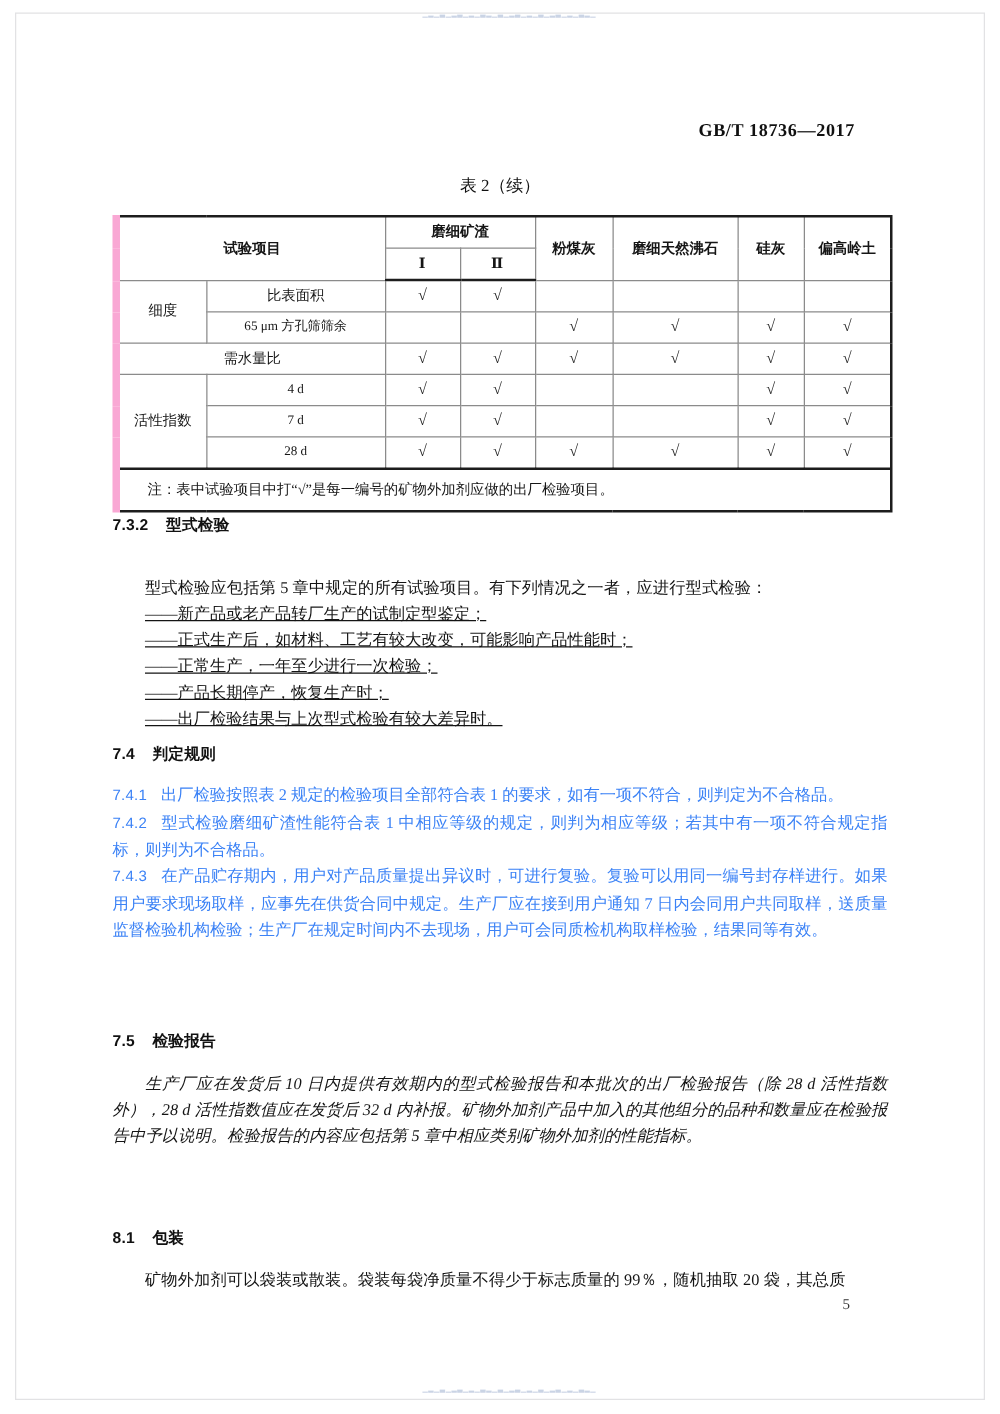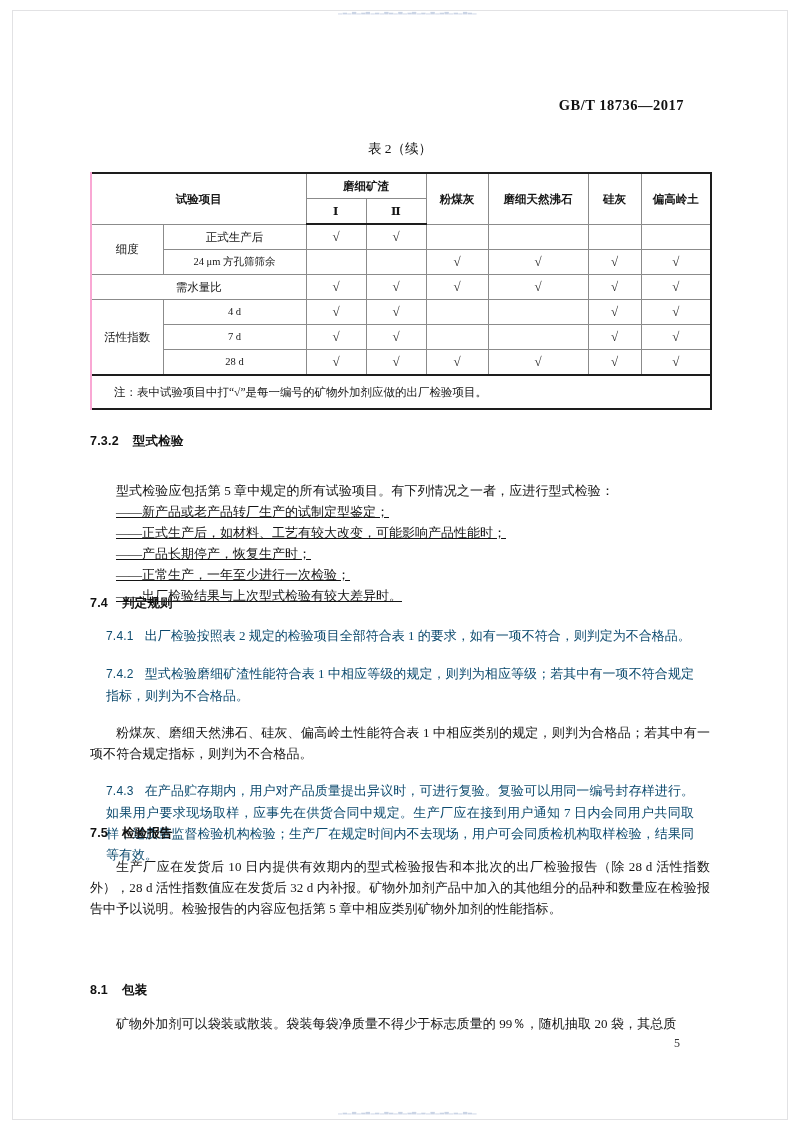--- a/index.html
+++ b/index.html
@@ -88,21 +88,21 @@
     vertical-align: middle;
     padding: 0;
     height: 24px;
     line-height: 1.25;
   }
   table.t2 td.thead {
     font-weight: bold;
   }
   
   table.t2 { border-top: 2px solid #1d1d1d; border-bottom: 2px solid #1d1d1d; }
-  table.t2 td.edge-l { border-left: 2px solid #f9a8d4; }
+  table.t2 td.edge-l { border-left: 6px solid #f9a8d4; }
   table.t2 td.edge-r { border-right: 2px solid #1d1d1d; }
   table.t2 tr.head-last td { border-bottom: 2px solid #1d1d1d; }
   table.t2 tr.note-row td {
     border-top: 2px solid #1d1d1d;
     text-align: left;
     padding: 3px 0 3px 22px;
     height: 26px;
     font-size: 11.5px;
   }
   .chk {
@@ -137,25 +137,25 @@
   p.para.indent { text-indent: 26px; }
   p.dash {
     margin: 0;
     font-size: 13px;
     line-height: 21px;
     text-indent: 26px;
     color: #141414;
     text-decoration: underline;
   }
   p.numpara {
-    margin: 16px;
+    margin: 0;
     font-size: 13px;
     line-height: 21px;
     text-align: justify;
-    color: #0c4a6e;
+    color: #3b82f6;
   }
   .numlbl {
     font-family: "Liberation Sans", "DejaVu Sans", sans-serif;
     font-size: 12px;
     font-weight: normal;
     letter-spacing: .2px;
   }
   .numgap { display: inline-block; width: 11px; }
 
   .pageno {
@@ -202,30 +202,30 @@
           <td class="thead" rowspan="2">硅灰</td>
           <td class="thead edge-r" rowspan="2">偏高岭土</td>
         </tr>
         <tr class="head-last">
           <td class="thead roman">Ⅰ</td>
           <td class="thead roman">Ⅱ</td>
         </tr>
 
         <tr>
           <td class="edge-l" rowspan="2">细度</td>
-          <td>正式生产后</td>
+          <td>比表面积</td>
           <td><span class="chk">√</span></td>
           <td><span class="chk">√</span></td>
           <td><span class="chk"></span></td>
           <td><span class="chk"></span></td>
           <td><span class="chk"></span></td>
           <td class="edge-r"><span class="chk"></span></td>
         </tr>
         <tr>
-          <td class="sm">24 μm 方孔筛筛余</td>
+          <td class="sm">65 μm 方孔筛筛余</td>
           <td><span class="chk"></span></td>
           <td><span class="chk"></span></td>
           <td><span class="chk">√</span></td>
           <td><span class="chk">√</span></td>
           <td><span class="chk">√</span></td>
           <td class="edge-r"><span class="chk">√</span></td>
         </tr>
 
         <tr>
           <td class="edge-l" colspan="2">需水量比</td>
@@ -266,53 +266,52 @@
           <td class="edge-r"><span class="chk">√</span></td>
         </tr>
 
         <tr class="note-row">
           <td class="edge-l edge-r" colspan="8">注：表中试验项目中打“√”是每一编号的矿物外加剂应做的出厂检验项目。</td>
         </tr>
       </tbody>
     </table>
   </div>
 
-  <div class="blk" style="top:433px;">
+  <div class="blk" style="top:412px;">
     <h3 class="h">
       <span class="lbl">7.3.2</span><span class="gap"></span><span class="lbl">型式检验</span>
     </h3>
     <p class="para indent" style="margin-top:30px;">型式检验应包括第 5 章中规定的所有试验项目。有下列情况之一者，应进行型式检验：</p>
     <p class="dash">——新产品或老产品转厂生产的试制定型鉴定；</p>
     <p class="dash">——正式生产后，如材料、工艺有较大改变，可能影响产品性能时；</p>
+    <p class="dash">——正常生产，一年至少进行一次检验；</p>
     <p class="dash">——产品长期停产，恢复生产时；</p>
-    <p class="dash">——正常生产，一年至少进行一次检验；</p>
     <p class="dash">——出厂检验结果与上次型式检验有较大差异时。</p>
   </div>
 
   <div class="blk" style="top:595px;">
     <h3 class="h">
       <span class="lbl">7.4</span><span class="gap"></span><span class="lbl">判定规则</span>
     </h3>
     <p class="numpara" style="margin-top:13px;">
       <span class="numlbl">7.4.1</span><span class="numgap"></span><span>出厂检验按照表 2 规定的检验项目全部符合表 1 的要求，如有一项不符合，则判定为不合格品。</span>
     </p>
     <p class="numpara">
       <span class="numlbl">7.4.2</span><span class="numgap"></span><span>型式检验磨细矿渣性能符合表 1 中相应等级的规定，则判为相应等级；若其中有一项不符合规定指标，则判为不合格品。</span>
     </p>
-    <p class="para indent">粉煤灰、磨细天然沸石、硅灰、偏高岭土性能符合表 1 中相应类别的规定，则判为合格品；若其中有一项不符合规定指标，则判为不合格品。</p>
     <p class="numpara">
       <span class="numlbl">7.4.3</span><span class="numgap"></span><span>在产品贮存期内，用户对产品质量提出异议时，可进行复验。复验可以用同一编号封存样进行。如果用户要求现场取样，应事先在供货合同中规定。生产厂应在接到用户通知 7 日内会同用户共同取样，送质量监督检验机构检验；生产厂在规定时间内不去现场，用户可会同质检机构取样检验，结果同等有效。</span>
     </p>
   </div>
 
   <div class="blk" style="top:825px;">
     <h3 class="h">
       <span class="lbl">7.5</span><span class="gap"></span><span class="lbl">检验报告</span>
     </h3>
-    <p class="para indent" style="margin-top:14px;">生产厂应在发货后 10 日内提供有效期内的型式检验报告和本批次的出厂检验报告（除 28 d 活性指数外），28 d 活性指数值应在发货后 32 d 内补报。矿物外加剂产品中加入的其他组分的品种和数量应在检验报告中予以说明。检验报告的内容应包括第 5 章中相应类别矿物外加剂的性能指标。</p>
+    <p class="para indent" style="margin-top:14px;font-style:italic;">生产厂应在发货后 10 日内提供有效期内的型式检验报告和本批次的出厂检验报告（除 28 d 活性指数外），28 d 活性指数值应在发货后 32 d 内补报。矿物外加剂产品中加入的其他组分的品种和数量应在检验报告中予以说明。检验报告的内容应包括第 5 章中相应类别矿物外加剂的性能指标。</p>
   </div>
 
 
   <div class="blk" style="top:982px;">
     <h3 class="h">
       <span class="lbl">8.1</span><span class="gap"></span><span class="lbl">包装</span>
     </h3>
     <p class="para indent" style="margin-top:14px;">矿物外加剂可以袋装或散装。袋装每袋净质量不得少于标志质量的 99％，随机抽取 20 袋，其总质</p>
   </div>
 

